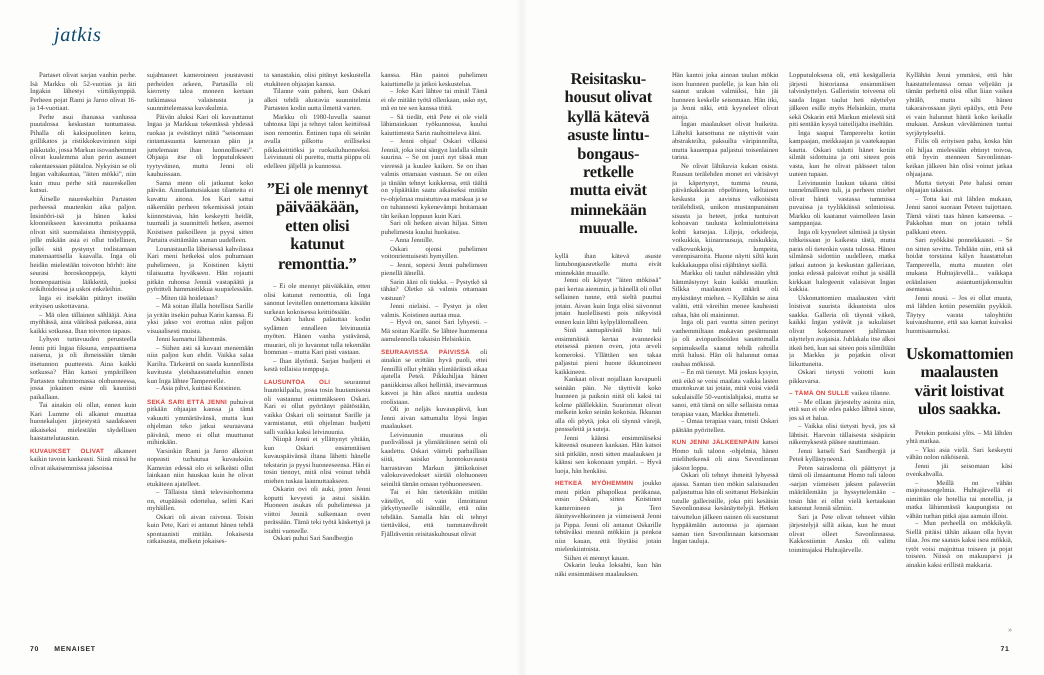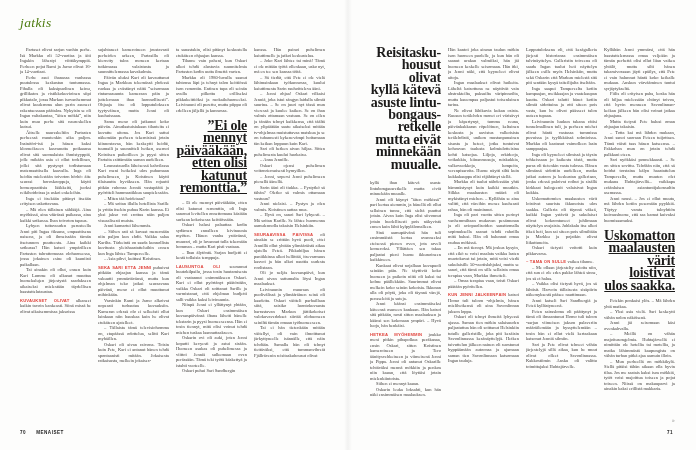--- a/index.html
+++ b/index.html
@@ -1,36 +1,36 @@
 <!DOCTYPE html>
 <html lang="fi"><head>
 <meta charset="utf-8">
 <style>
   html,body{margin:0;padding:0;background:#e9e9e7;}
   .spread{position:relative;width:696px;height:450px;background:#fdfdfc;overflow:hidden;
           font-family:"Liberation Serif",serif;}
   .gutter{position:absolute;left:344px;top:0;width:8px;height:450px;
           background:linear-gradient(90deg,rgba(0,0,0,0),rgba(0,0,0,0.045),rgba(0,0,0,0));}
-  .kicker{position:absolute;left:20px;top:16px;font:italic 13.5px/1 "Liberation Serif",serif;
-          color:#4d7c0f;letter-spacing:.4px;}
+  .kicker{position:absolute;left:36px;top:16px;font:italic 13.5px/1 "Liberation Serif",serif;
+          color:#0c4a6e;letter-spacing:.4px;}
   .cols{position:absolute;top:47px;display:flex;gap:7px;height:381px;overflow:hidden;}
   #left-cols{left:20px;}
   #right-cols{left:370px;}
   .col{width:71px;height:381px;overflow:hidden;display:flex;flex-direction:column;flex:0 0 71px;}
   .col p{margin:0;font-size:4.5px;line-height:5.5px;text-align:justify;color:#3d3a38;
          text-indent:6px;overflow-wrap:break-word;hyphens:auto;}
   .col p.ni{text-indent:0;}
   .col p.lead-para{margin-top:3px;}
   .leadin{font-family:"Liberation Sans",sans-serif;font-weight:bold;color:#e0463f;
           font-size:4.2px;letter-spacing:.15px;}
   .pullquote{font-family:"Liberation Serif",serif;font-weight:bold;color:#1c1b1a;
-             white-space:pre-line;font-size:14px;line-height:12.4px;letter-spacing:-.2px;
-             text-align:right;text-indent:0;}
+             white-space:pre-line;font-size:11px;line-height:12.4px;letter-spacing:-.2px;
+             text-align:center;text-indent:0;}
   .pq-first{margin-bottom:9px;}
-  .pq-mid{margin:7px 0 6px 0;text-decoration:underline;}
+  .pq-mid{margin:7px 0 6px 0;}
   .pq-bottom{margin-top:auto;padding-top:5px;}
   .footer{position:absolute;top:430px;font-family:"Liberation Sans",sans-serif;font-weight:bold;
           font-size:4.6px;color:#232323;letter-spacing:.5px;display:flex;gap:10px;}
   #footer-left{left:20px;}
   #footer-right{left:667px;}
   .cont-marker{position:absolute;left:672px;top:417px;font-size:5.5px;color:#8a8a88;
                font-family:"Liberation Serif",serif;}
 </style>
 </head>
 <body>

